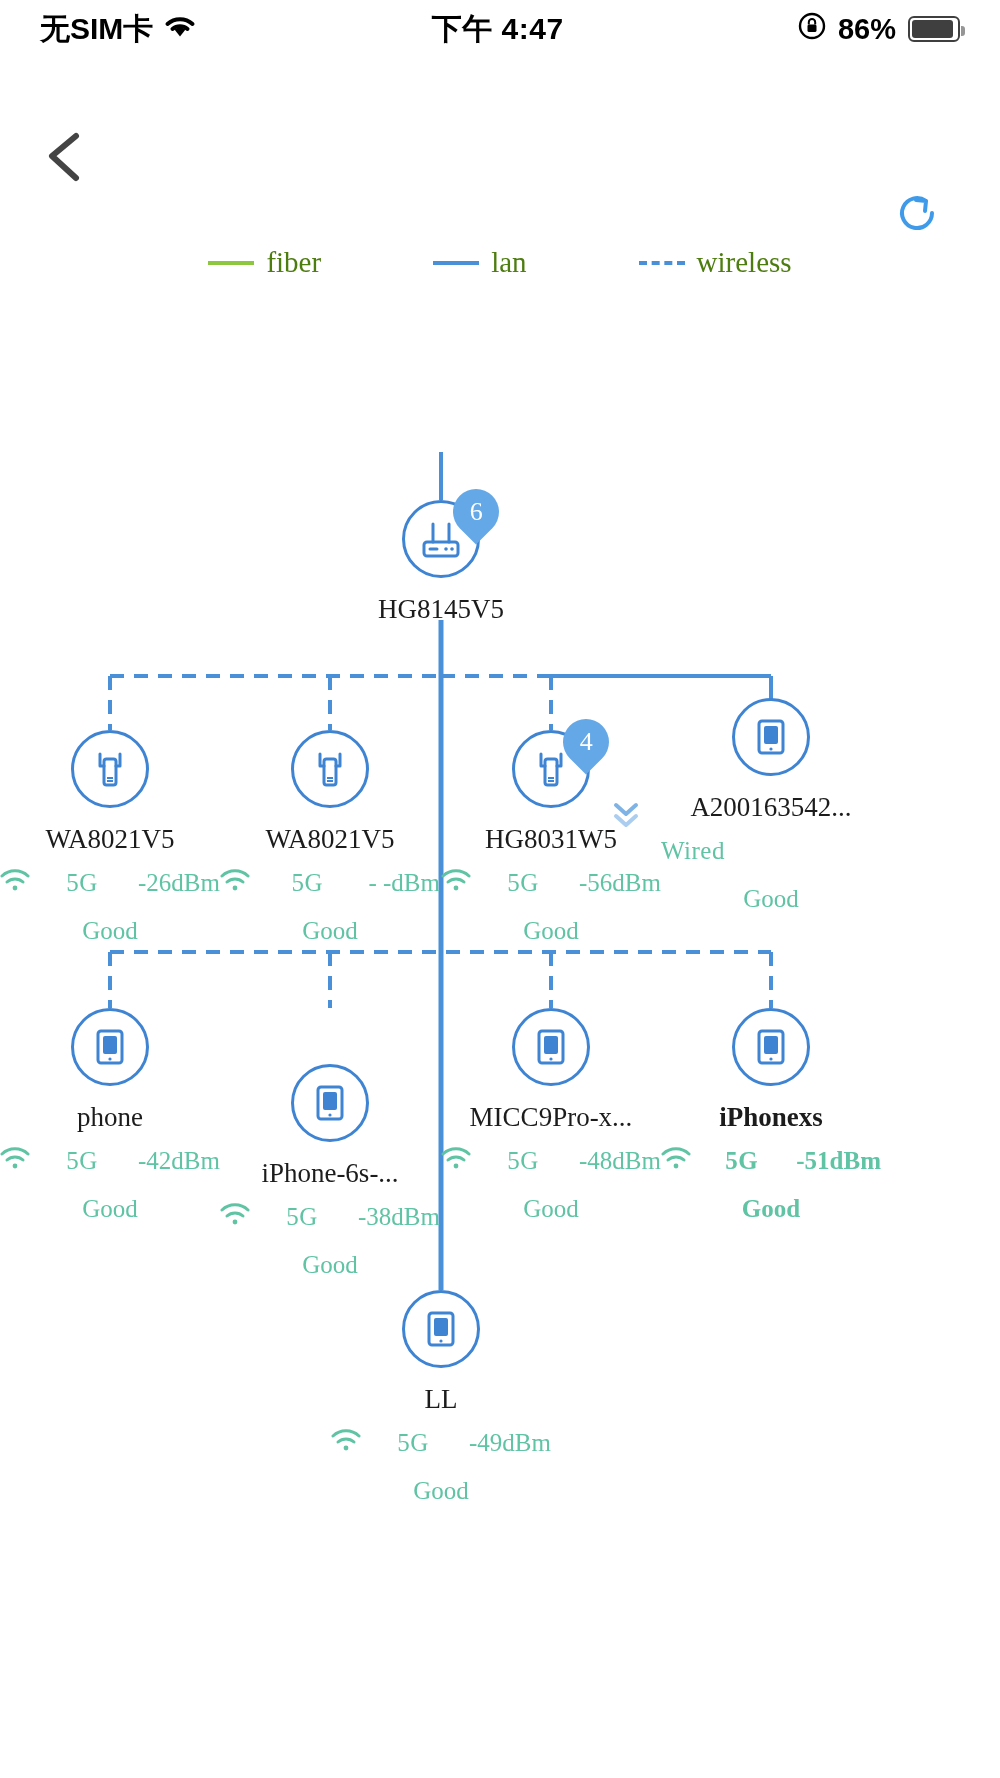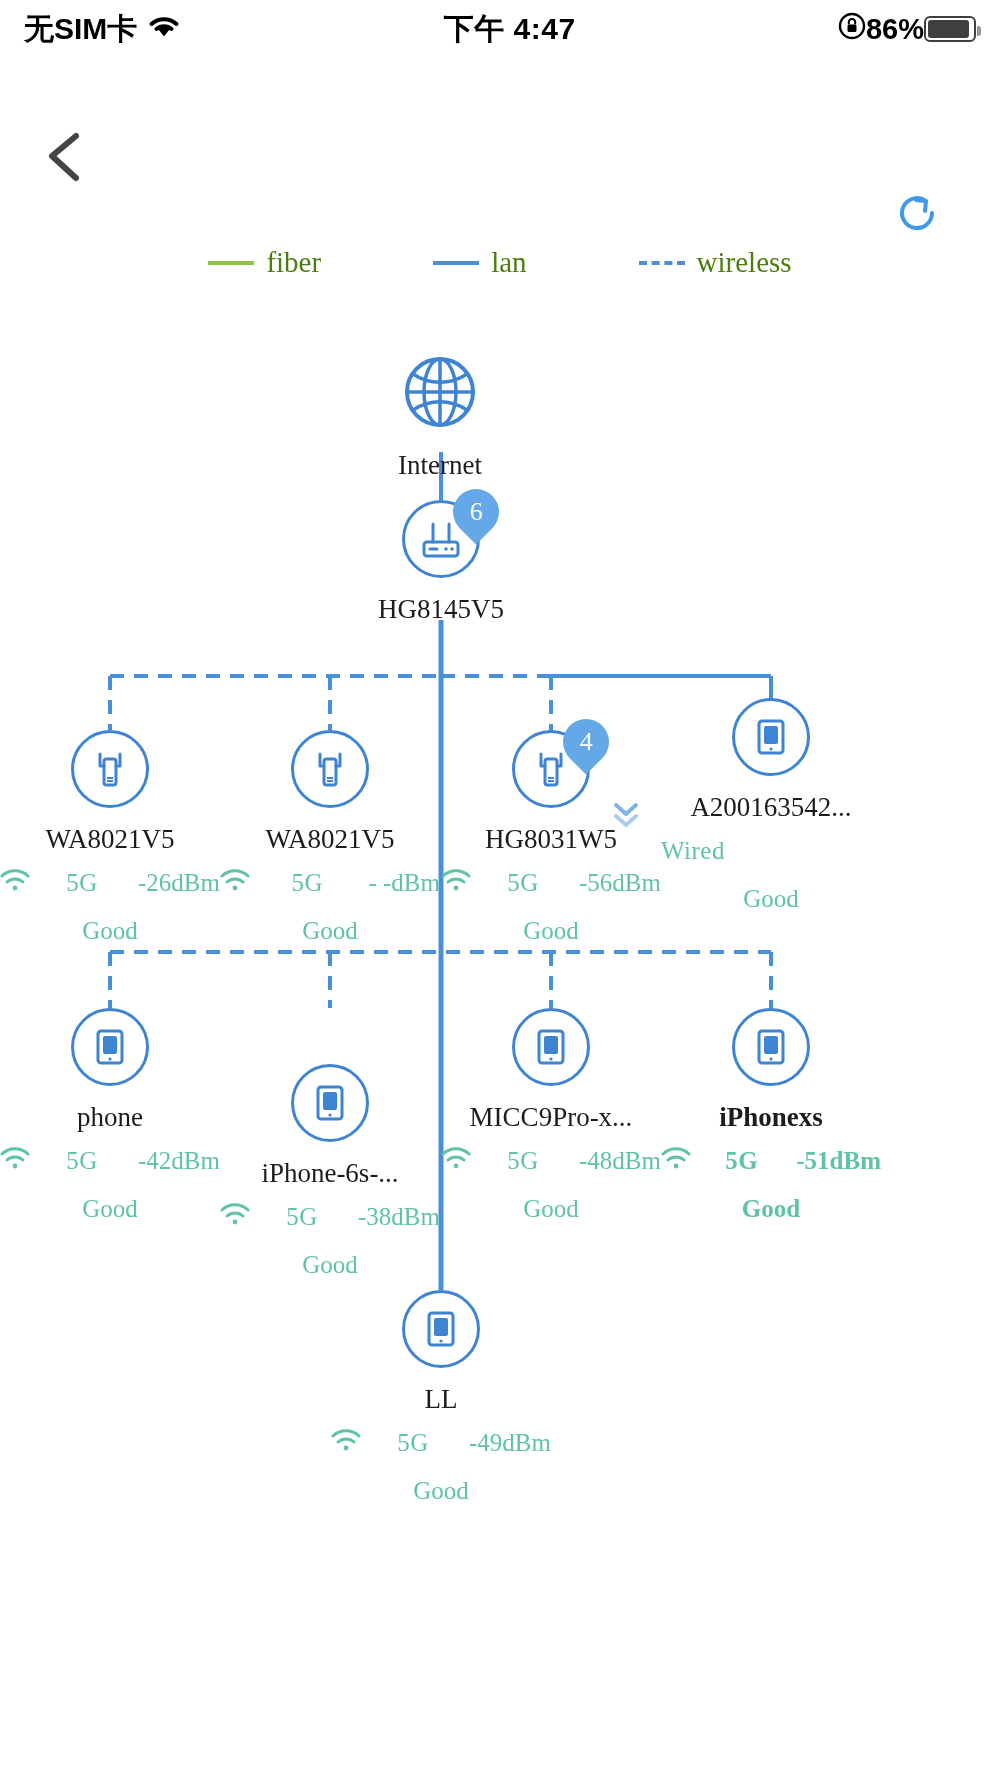--- a/index.html
+++ b/index.html
@@ -8,27 +8,27 @@
     background: #ffffff;
     font-family: "Liberation Serif", serif;
     overflow: hidden;
   }
   .screen { position: relative; width: 1000px; height: 1778px; background:#fff; }
 
   
   .statusbar {
     position: absolute; top: 0; left: 0; width: 1000px; height: 58px;
     display: flex; align-items: center; justify-content: space-between;
-    padding: 0 24px;
+    padding: 0 40px;
     font-family: "Liberation Sans", sans-serif;
     font-size: 30px; font-weight: 600; color: #000;
   }
   .sb-left { display: flex; align-items: center; gap: 10px; }
   .sb-center { font-size: 30px; font-weight: 700; letter-spacing: .5px; }
-  .sb-right { display: flex; align-items: center; }
+  .sb-right { display: flex; align-items: center; gap: 12px; }
   .sb-pct { font-size: 29px; font-weight: 600; }
   .battery {
     position: relative; width: 52px; height: 26px;
     border: 2.5px solid #000; border-radius: 6px; opacity: .75;
   }
   .battery::after {
     content:""; position:absolute; right:-7px; top:8px; width:4px; height:10px;
     background:#000; border-radius: 0 3px 3px 0; opacity:.55;
   }
   .battery i {
@@ -186,33 +186,20 @@
       <line x1="330" y1="952" x2="330" y2="1008" stroke="#4a90d9" stroke-width="4" stroke-dasharray="14 10"></line>
       <line x1="551" y1="952" x2="551" y2="1008" stroke="#4a90d9" stroke-width="4" stroke-dasharray="14 10"></line>
       <line x1="771" y1="952" x2="771" y2="1008" stroke="#4a90d9" stroke-width="4" stroke-dasharray="14 10"></line>
 
       <line x1="441" y1="1290" x2="441" y2="1290" stroke="#4a90d9" stroke-width="5"></line>
       <line x1="441" y1="1290" x2="441" y2="1290" stroke="#4a90d9" stroke-width="4"></line>
       <line x1="441" y1="1288" x2="441" y2="1290" stroke="#4a90d9" stroke-width="4"></line>
       <line x1="441" y1="1186" x2="441" y2="1290" stroke="#4a90d9" stroke-width="4" stroke-dasharray="14 10"></line>
     </svg>
 
-    <div class="node plain" style="left:330px; top:350px;">
-      <div class="circle">
-        <svg width="80" height="80" viewBox="0 0 80 80">
-          <circle cx="40" cy="40" r="33" stroke="#3f84d2" stroke-width="4" fill="none"></circle>
-          <ellipse cx="40" cy="40" rx="16" ry="33" stroke="#3f84d2" stroke-width="3.5" fill="none"></ellipse>
-          <line x1="7" y1="40" x2="73" y2="40" stroke="#3f84d2" stroke-width="3.5"></line>
-          <path d="M13 22 a48 48 0 0 0 54 0" stroke="#3f84d2" stroke-width="3.5" fill="none"></path>
-          <path d="M13 58 a48 48 0 0 1 54 0" stroke="#3f84d2" stroke-width="3.5" fill="none"></path>
-          <line x1="40" y1="7" x2="40" y2="73" stroke="#3f84d2" stroke-width="3.5"></line>
-        </svg>
-      </div>
-      <div class="node-label">Internet</div>
-    </div>
 
     <div class="node" style="left:331px; top:500px;">
       <div class="circle">
         <svg width="52" height="46" viewBox="0 0 52 46">
           <rect x="9" y="26" width="34" height="14" rx="3" stroke="#3f84d2" stroke-width="3" fill="none"></rect>
           <line x1="15" y1="33" x2="22" y2="33" stroke="#3f84d2" stroke-width="3" stroke-linecap="round"></line>
           <circle cx="31" cy="33" r="1.8" fill="#3f84d2"></circle>
           <circle cx="37" cy="33" r="1.8" fill="#3f84d2"></circle>
           <line x1="18" y1="26" x2="18" y2="8" stroke="#3f84d2" stroke-width="3" stroke-linecap="round"></line>
           <line x1="34" y1="26" x2="34" y2="8" stroke="#3f84d2" stroke-width="3" stroke-linecap="round"></line>

